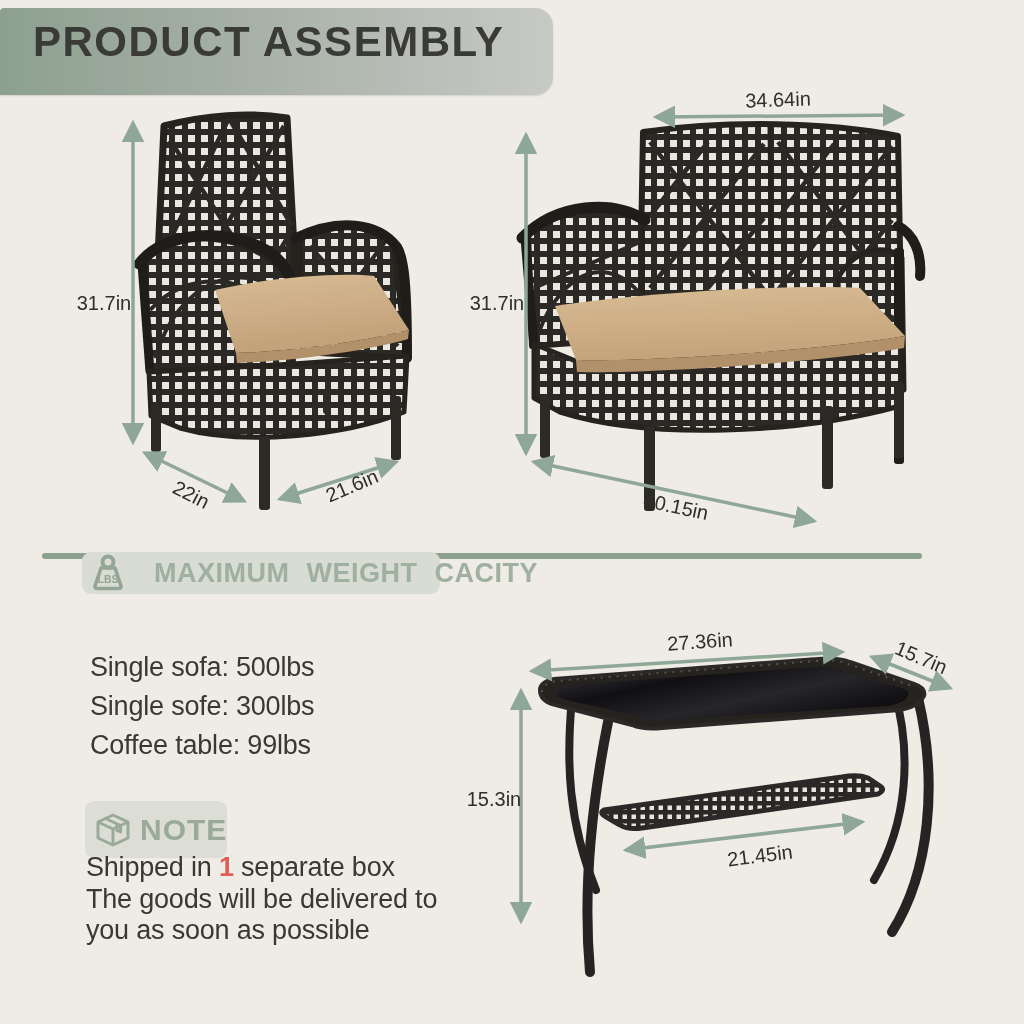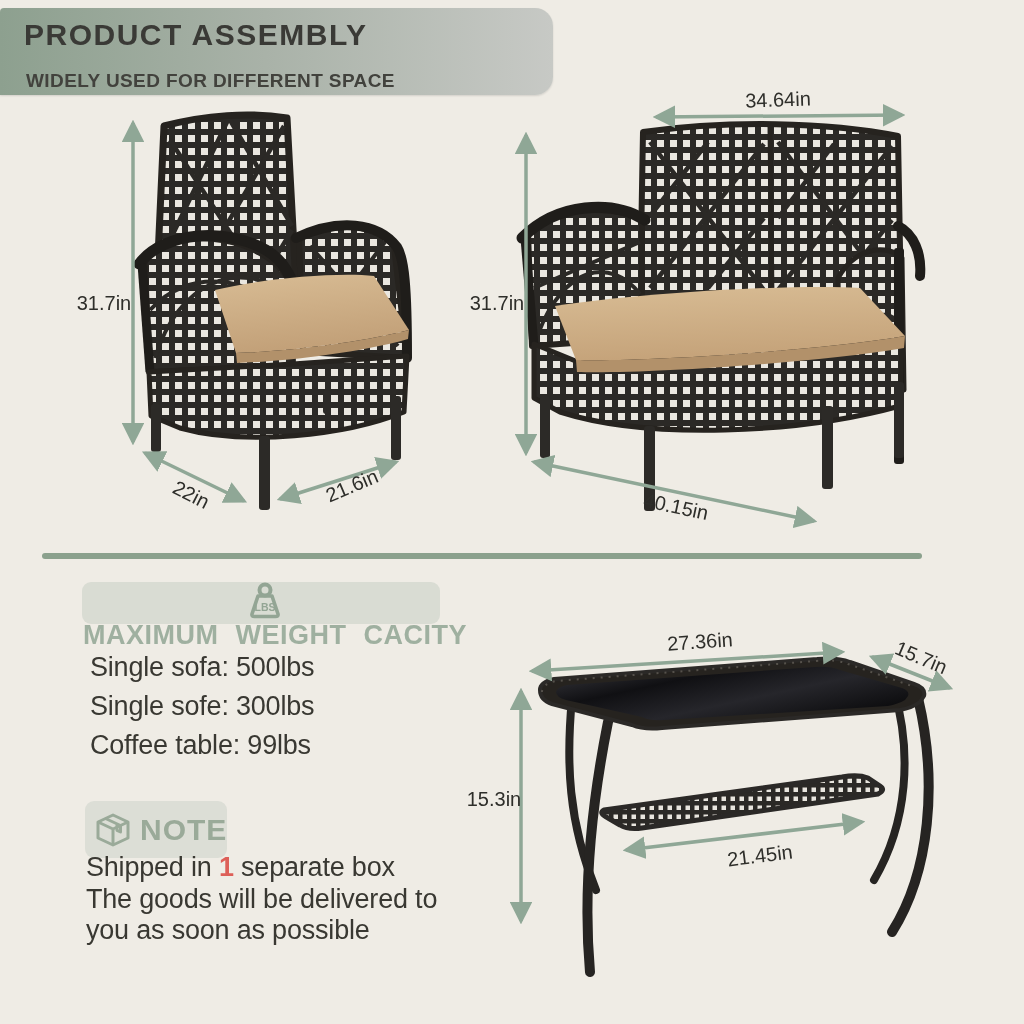--- a/index.html
+++ b/index.html
@@ -13,22 +13,22 @@
   .stage{position:absolute;inset:0;width:1024px;height:1024px;}
 
   
   .header{
     position:absolute;left:0;top:8px;width:553px;height:87px;
     background:linear-gradient(90deg,#8da08f 0%,#a9b2a8 48%,#c7c9c5 100%);
     border-radius:4px 18px 18px 0;
     box-shadow:0 1px 2px rgba(0,0,0,.12);
   }
   .header .title{
-    position:absolute;left:24px;top:10px;
-    font-size:30px;font-weight:bold;letter-spacing:1.5px;color:#3a3a36;
+    position:absolute;left:33px;top:10px;
+    font-size:42px;font-weight:bold;letter-spacing:1.5px;color:#3a3a36;
     white-space:nowrap;
   }
   .header .subtitle{
     position:absolute;left:26px;top:62px;
     font-size:19px;font-weight:bold;letter-spacing:.4px;color:#42423d;
     white-space:nowrap;
   }
 
   
   .dim{
@@ -37,23 +37,23 @@
   }
 
   
   .divider{
     position:absolute;left:42px;top:553px;width:880px;height:6px;
     background:#8ba18d;border-radius:3px;
   }
 
   
   .w-header{
-    position:absolute;left:82px;top:582px;width:358px;height:42px;
+    position:absolute;left:82px;top:552px;width:358px;height:42px;
     background:#d9dcd3;border-radius:9px;
-    display:flex;align-items:center;flex-direction:column;
+    display:flex;align-items:center;
   }
   .w-header .icon{flex:0 0 auto;margin-left:8px;}
   .w-header .w-title{
     margin-left:28px;font-size:27px;font-weight:bold;color:#9fb0a0;
     letter-spacing:.5px;word-spacing:9px;white-space:nowrap;
   }
   .w-list{
     position:absolute;left:90px;top:648px;
     font-size:27px;color:#393832;line-height:39px;letter-spacing:-0.2px;
   }
@@ -77,21 +77,20 @@
 
   .furn{position:absolute;}
 </style>
 </head>
 <body>
 
 <div class="stage">
 
   <div class="header">
     <div class="title">PRODUCT ASSEMBLY</div>
-    <div class="subtitle">WIDELY USED FOR DIFFERENT SPACE</div>
   </div>
 
   <svg class="furn" style="left:120px;top:106px;" width="335" height="410" viewBox="0 0 335 410">
     <defs>
       <pattern id="wkA" width="13" height="13" patternUnits="userSpaceOnUse">
         <rect width="13" height="13" fill="#2b2926"></rect>
         <rect x="3" y="3" width="7" height="7" fill="#eae7e0"></rect>
       </pattern>
       <linearGradient id="cushA" x1="0" y1="0" x2="0.25" y2="1">
         <stop offset="0" stop-color="#d8bc94"></stop>

